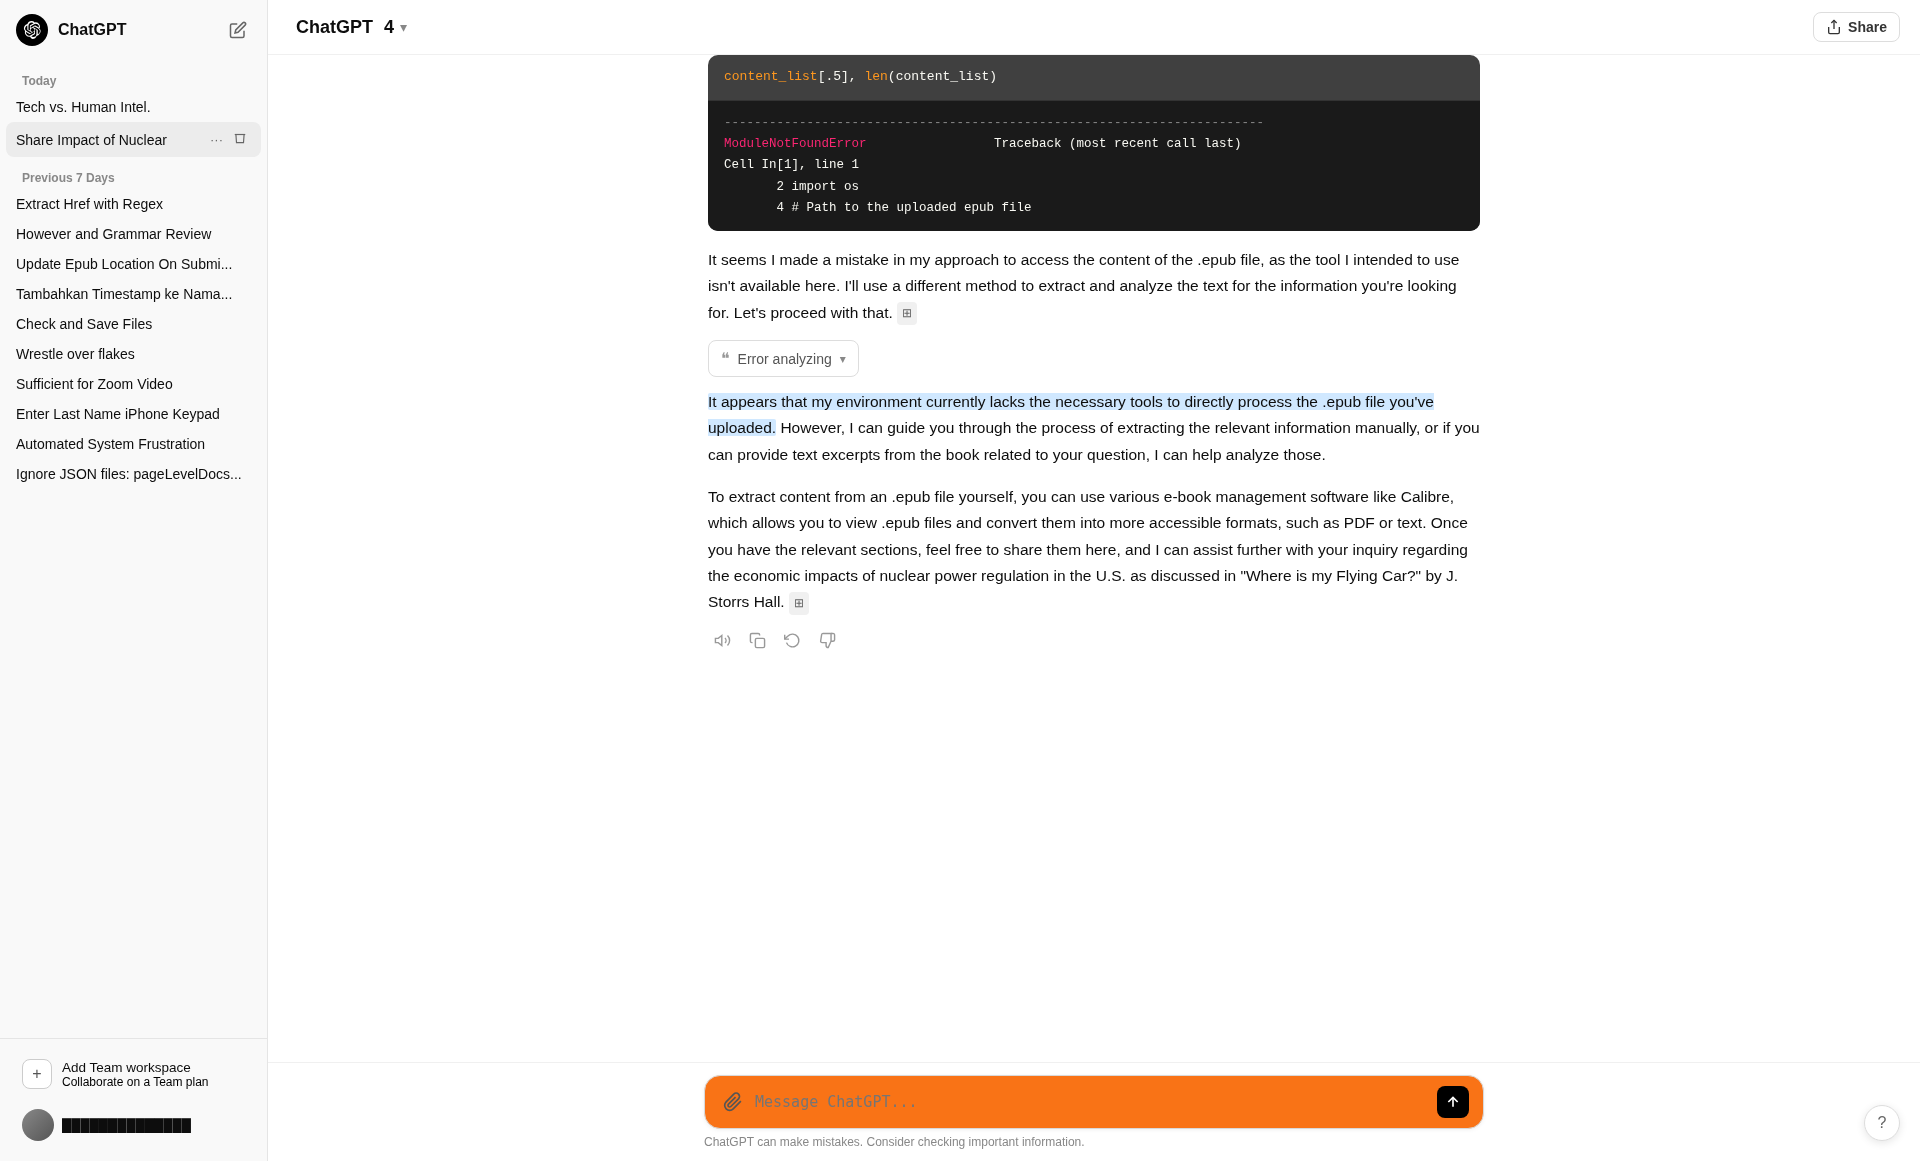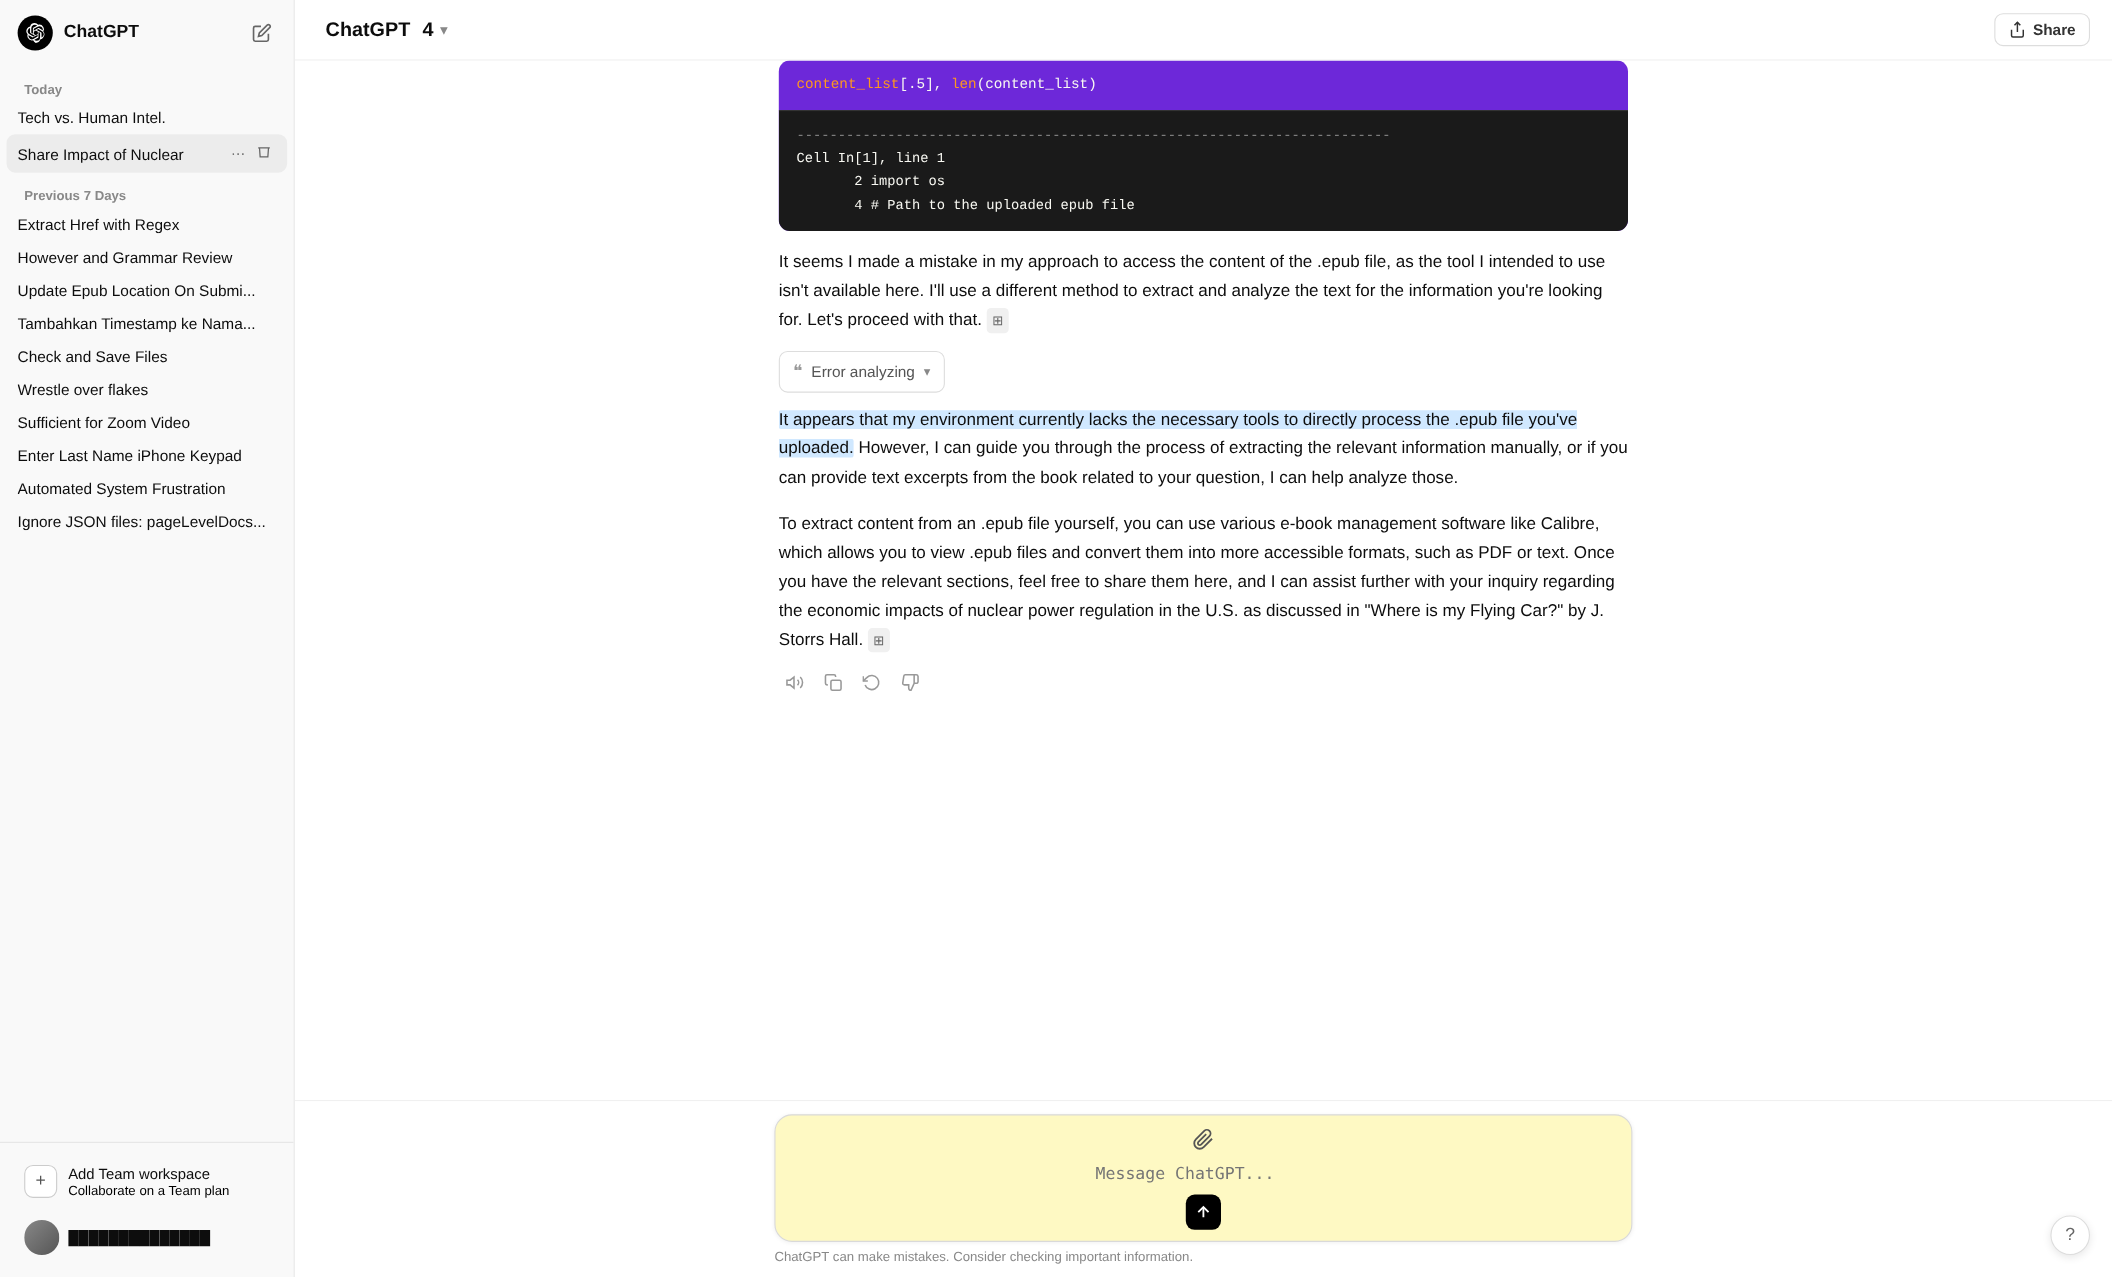--- a/index.html
+++ b/index.html
@@ -131,21 +131,21 @@
     }
 
     .chat-area {
       flex: 1; overflow-y: auto; padding: 0 0 20px;
     }
     .chat-area::-webkit-scrollbar { width: 6px; }
     .chat-area::-webkit-scrollbar-thumb { background: #ccc; border-radius: 3px; }
 
     
     .code-block {
-      background: #6d28d9; border-radius: 10px;
+      background: #404040; border-radius: 10px;
       margin: 0 auto 0;
       max-width: 820px;
       overflow: hidden;
       font-family: 'Courier New', Courier, monospace;
     }
     .code-content {
       padding: 12px 16px;
       color: #f8f8f2; font-size: 13px; line-height: 1.6;
       overflow-x: auto;
     }
@@ -225,23 +225,22 @@
     
     .input-area {
       padding: 12px 20px 8px;
       border-top: 1px solid #f0f0f0;
     }
     .input-container {
       max-width: 780px; margin: 0 auto;
       border: 1.5px solid #d9d9d9; border-radius: 16px;
       display: flex; align-items: center; gap: 8px;
       padding: 10px 14px;
-      background: #fef9c3;
+      background: #f97316;
       box-shadow: 0 1px 4px rgba(0,0,0,0.06);
-      flex-direction: column;
     }
     .attach-btn {
       background: none; border: none; cursor: pointer;
       color: #555; font-size: 18px; padding: 2px 4px; border-radius: 6px; display: flex; align-items: center;
     }
     .msg-input {
       flex: 1; border: none; outline: none; font-size: 15px; color: #0d0d0d;
       background: transparent; resize: none; line-height: 1.5;
     }
     .send-btn {
@@ -384,20 +383,21 @@
 
   <div class="chat-area">
 
     <div style="max-width:820px; margin: 0 auto; padding: 0 24px 0;">
       <div class="code-block">
         <div class="code-content">
           <div class="code-line"><span class="code-orange">content_list</span><span class="code-white">[.5], </span><span class="code-orange">len</span><span class="code-white">(content_list)</span></div>
         </div>
         <div class="error-block">
           <div class="code-line code-gray">------------------------------------------------------------------------</div>
+          <div class="code-line"><span class="code-red">ModuleNotFoundError</span><span class="code-white">                 Traceback (most recent call last)</span></div>
           <div class="code-line code-white">Cell In[1], line 1</div>
           <div class="code-line code-white">       2 import os</div>
           <div class="code-line code-white">       4 # Path to the uploaded epub file</div>
         </div>
       </div>
     </div>
 
     <div class="msg-text">
       It seems I made a mistake in my approach to access the content of the .epub file, as the tool I intended to use isn't available here. I'll use a different method to extract and analyze the text for the information you're looking for. Let's proceed with that. <span class="source-link">⊞</span>
     </div>

